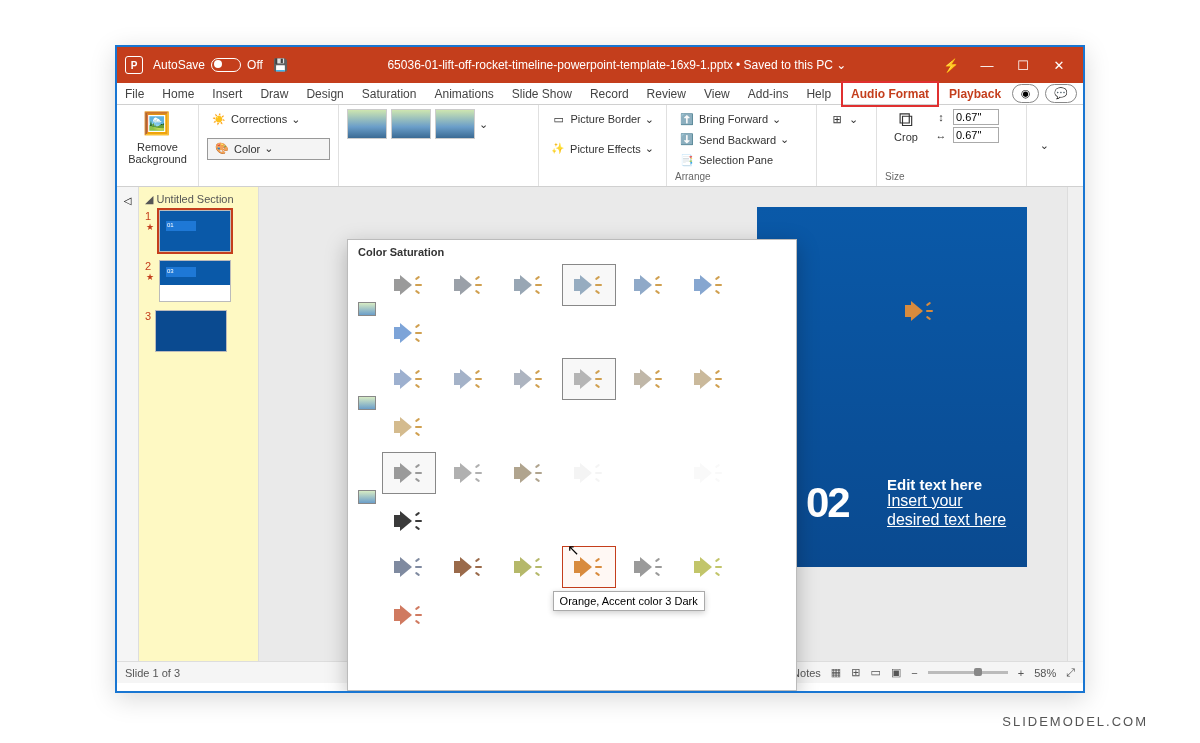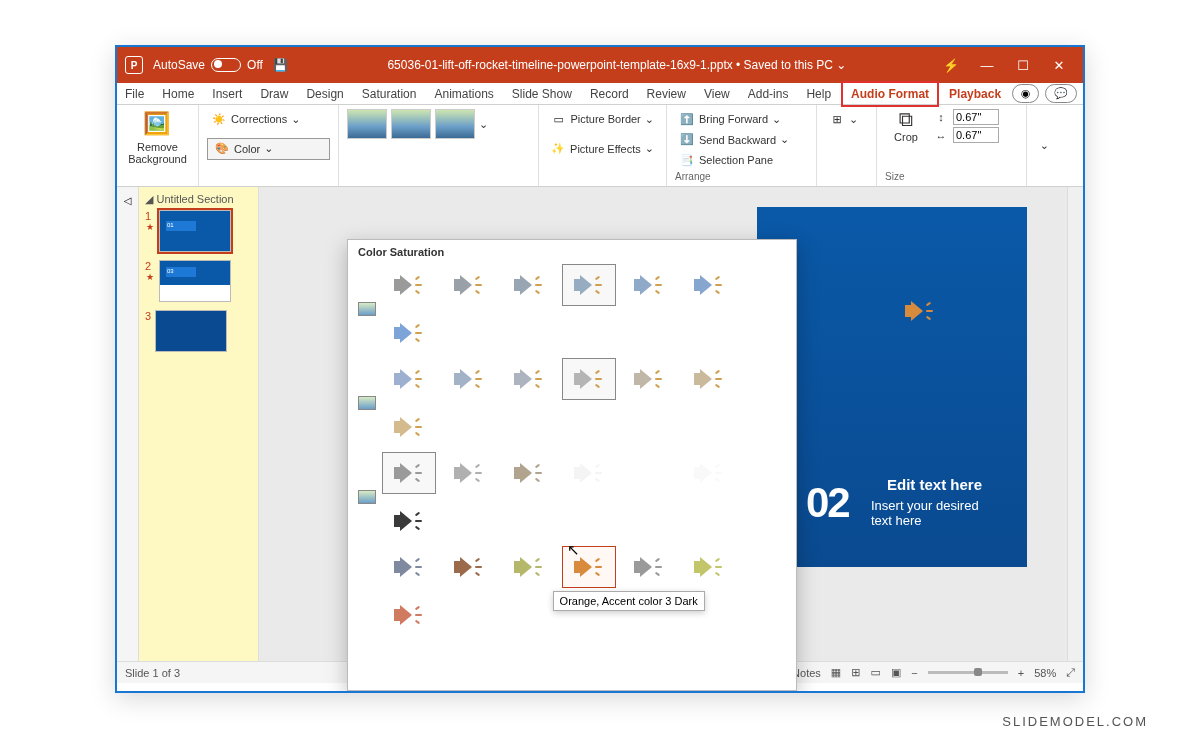--- a/index.html
+++ b/index.html
@@ -38,21 +38,21 @@
   .thumb { display: flex; gap: 4px; margin-bottom: 8px; }
   .thumb .num { width: 10px; color: #c43e1c; font-size: 11px; }
   .thumb .star { color: #c43e1c; font-size: 9px; }
   .thumb .img { width: 72px; height: 42px; border: 1px solid #bbb; background: #0a59a8; position: relative; }
   .thumb.sel .img { outline: 2px solid #c43e1c; }
   .canvas { flex: 1; background: #eaeaea; display: flex; align-items: flex-start; justify-content: flex-end; padding: 20px 40px 20px 0; position: relative; }
   .slide { width: 270px; height: 360px; background: linear-gradient(180deg,#0a59a8,#0a4a90); position: relative; color: #fff; overflow: hidden; }
   .slide .audio-icon-slide { position: absolute; top: 90px; right: 90px; font-size: 20px; color: #d88b3d; }
   .slide .n02 { position: absolute; bottom: 40px; left: 34px; font-size: 42px; font-weight: 800; letter-spacing: -2px; margin-left: 15px; }
   .slide .edit-h { position: absolute; bottom: 74px; left: 130px; font-size: 15px; font-weight: 700; }
-  .slide .edit-p { position: absolute; bottom: 38px; left: 114px; font-size: 13px; line-height: 1.2; width: 120px; }
+  .slide .edit-p { position: absolute; bottom: 38px; left: 130px; font-size: 16px; line-height: 1.2; width: 120px; text-decoration: underline; }
   .slide .circle { position:absolute; width:24px; height:24px; border-radius:50%; left:-14px; }
   .slide .c-blue { background:#1976d2; top:130px; }
   .slide .c-orange { background:#e06820; top:300px; }
   .vscroll { width: 16px; background: #f0f0f0; border-left: 1px solid #ddd; }
 
   .statusbar { height: 22px; background: #f5f5f5; border-top: 1px solid #ddd; display: flex; align-items: center; font-size: 11px; color: #555; padding: 0 8px; gap: 10px; position: relative; }
   .statusbar .right { margin-left: auto; display: flex; align-items: center; gap: 10px; }
   .zoom-slider { width: 80px; height: 3px; background: #bbb; position: relative; }
   .zoom-slider::after { content:""; position:absolute; left:46px; top:-3px; width:8px; height:8px; background:#888; border-radius:2px; }
 

